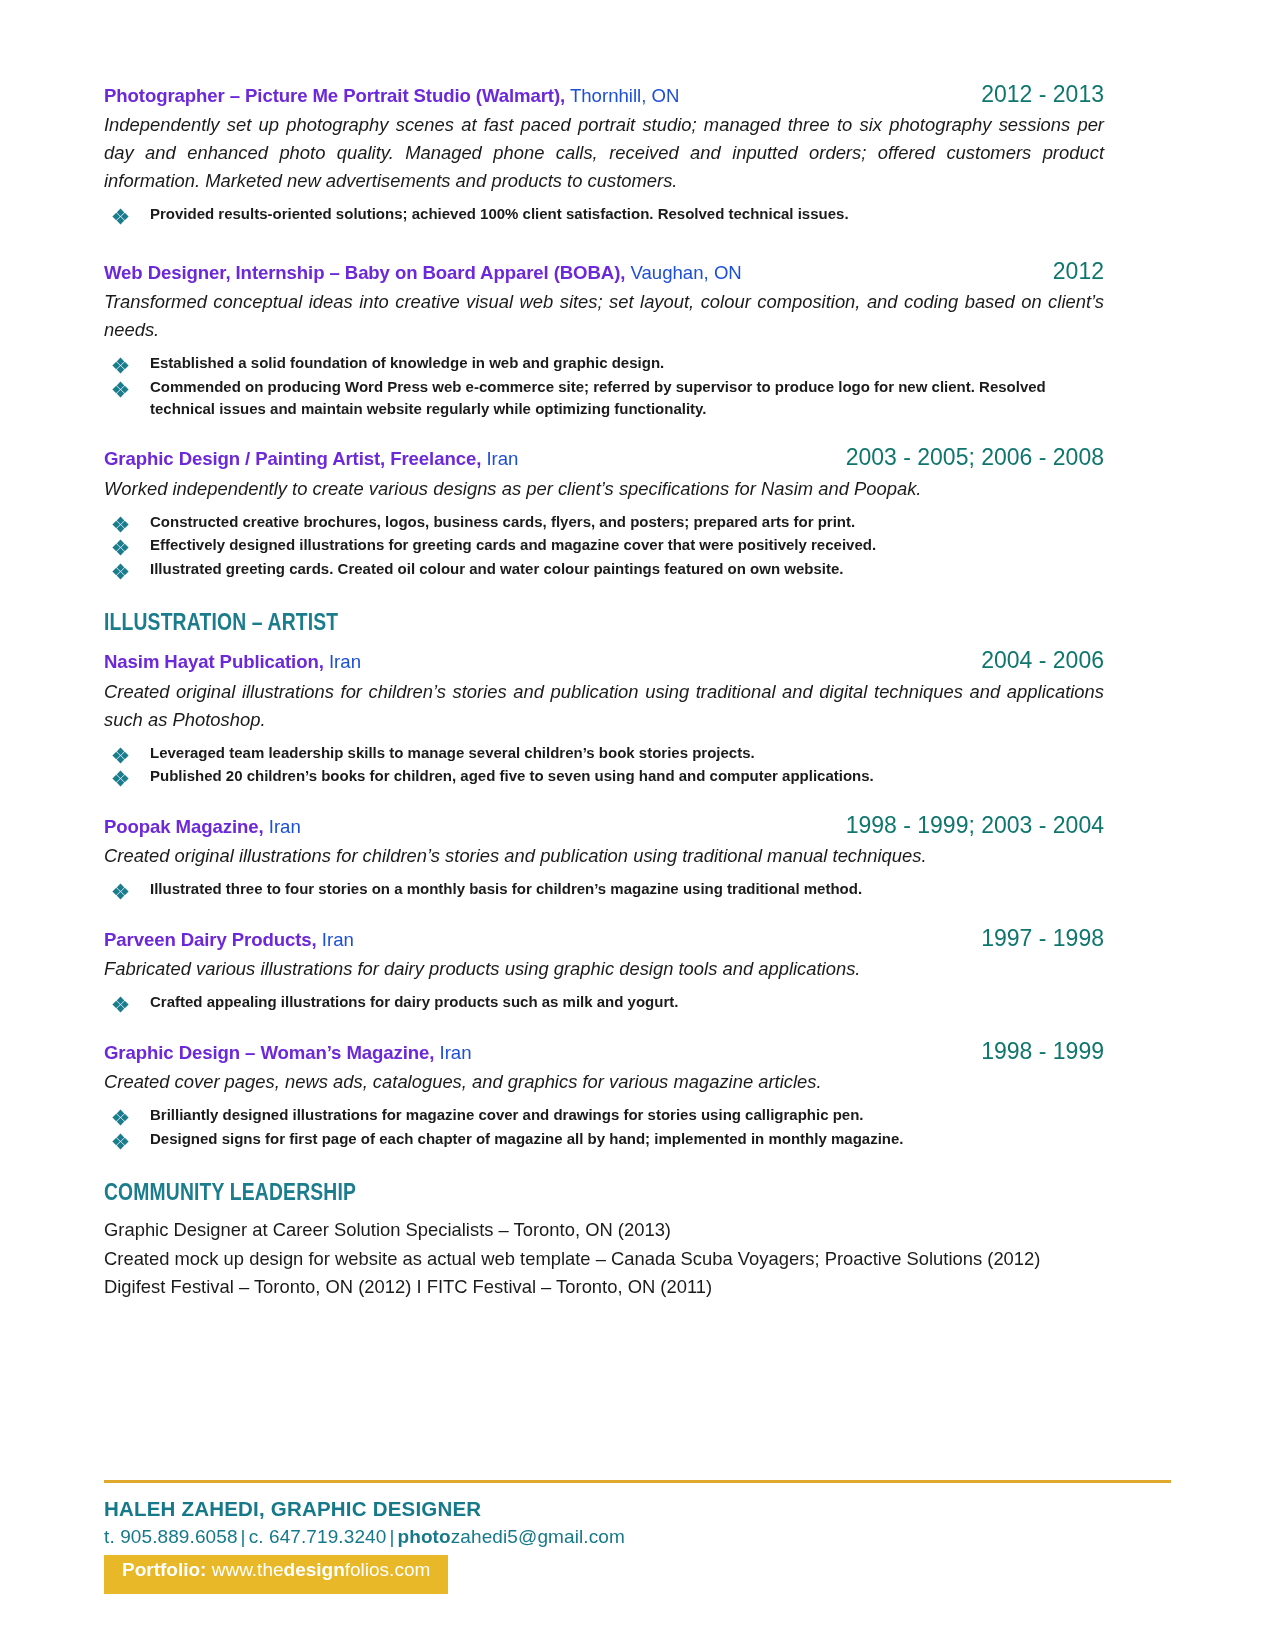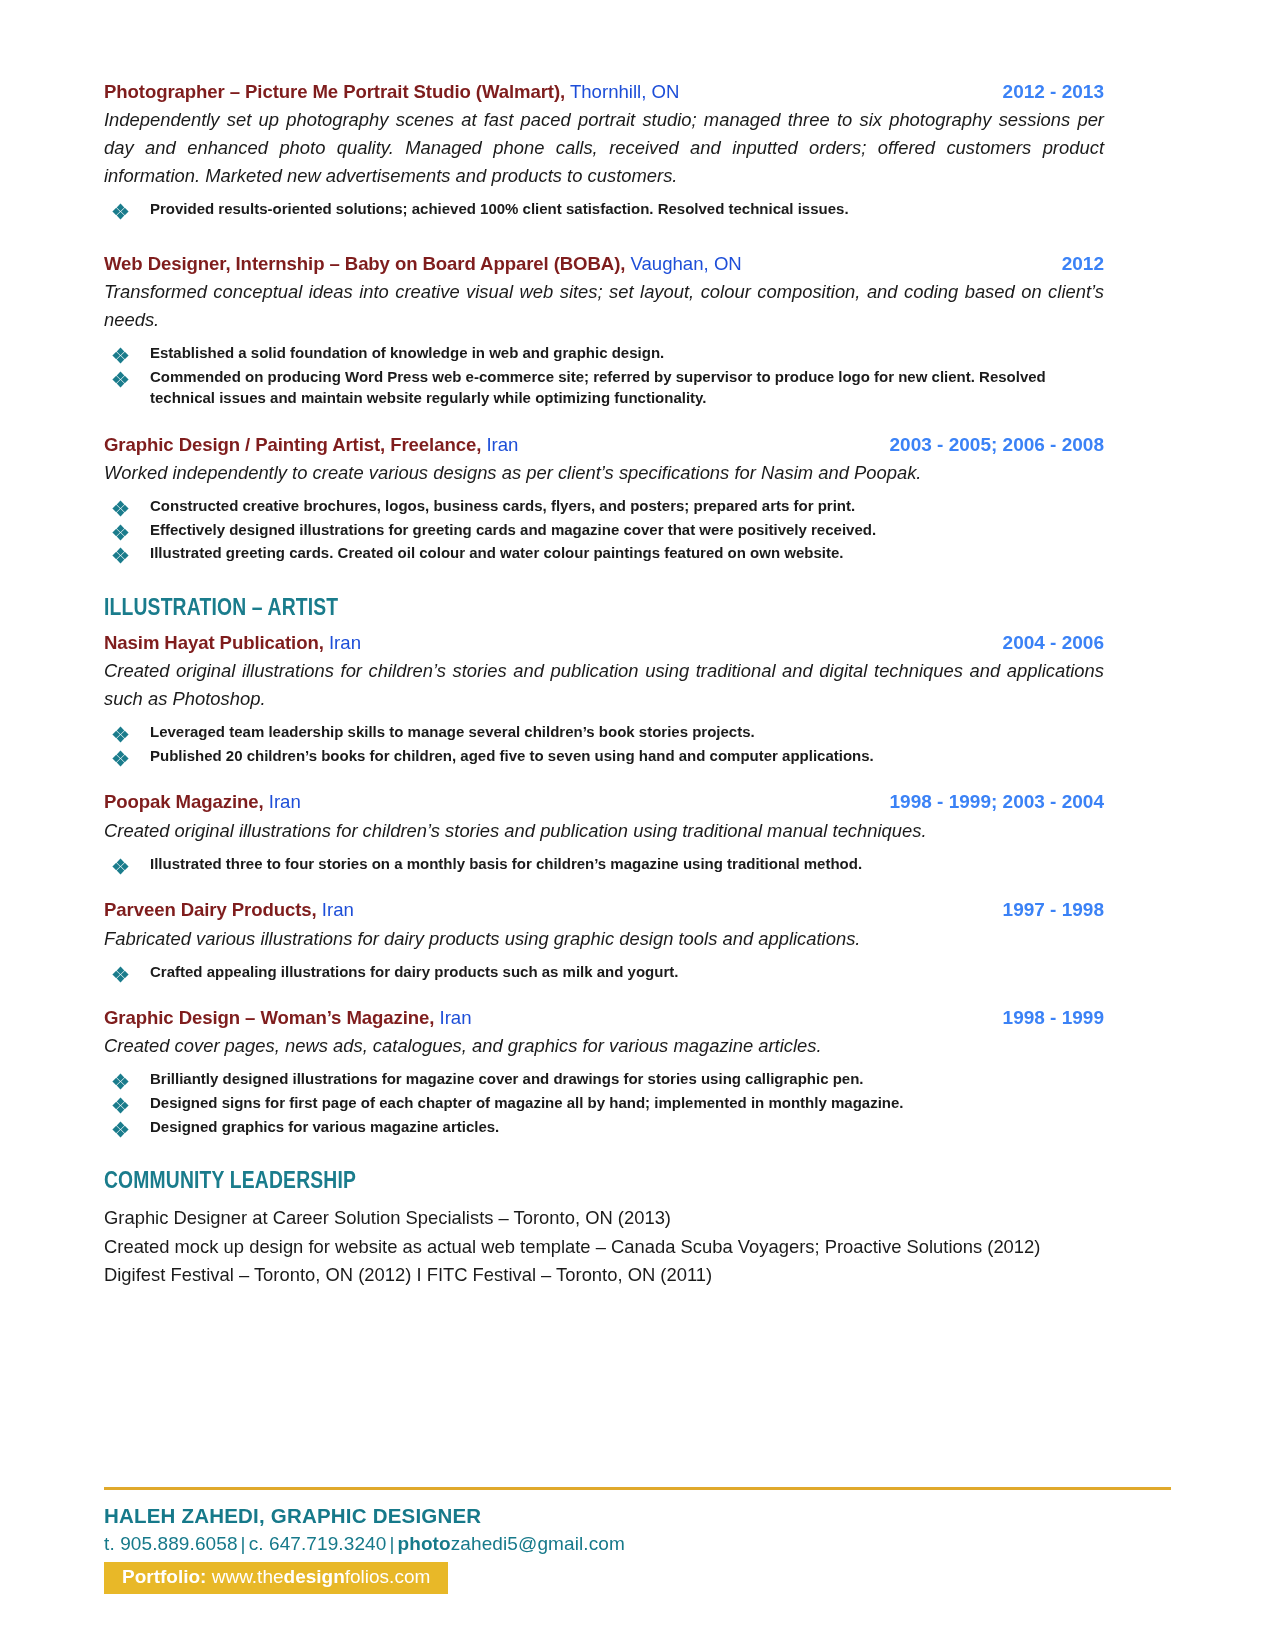--- a/index.html
+++ b/index.html
@@ -38,32 +38,32 @@
     align-items: baseline;
     font-size: 18.6px;
     line-height: 1.28;
     margin-bottom: 2px;
   }
   .entry-head .titles {
     white-space: nowrap;
   }
   .entry-head .role {
     font-weight: bold;
-    color: #7f1d1d;
+    color: #6d28d9;
     letter-spacing: -0.1px;
   }
   .entry-head .loc {
     font-weight: normal;
     color: #1d4ed8;
   }
   .entry-head .dates {
-    font-weight: bold;
-    color: #3b82f6;
+    font-weight: normal;
+    color: #0f766e;
     white-space: nowrap;
-    font-size: 19px;
+    font-size: 23px;
   }
 
   
   .summary {
     font-style: italic;
     font-size: 18.4px;
     line-height: 1.52;
     color: #1b1b1b;
     text-align: justify;
     margin: 0 0 4px 0;
@@ -147,21 +147,21 @@
     letter-spacing: 0.1px;
     margin-bottom: 7px;
   }
   .footer-contact b { font-weight: bold; }
   .footer-contact .sep { color: #16798A; padding: 0 3px; }
   .portfolio-bar {
     display: inline-block;
     background: #E8B828;
     color: #ffffff;
     font-size: 19px;
-    padding: 3px 18px 5px 18px;
+    padding: 3px 18px 12px 18px;
     line-height: 1.25;
   }
   .portfolio-bar b { font-weight: bold; }
 </style>
 </head>
 <body>
 
 <div class="page">
   <div class="content">
 
@@ -394,33 +394,20 @@
             <svg width="17" height="17" viewBox="0 0 17 17">
                 <g fill="#1A7C8C">
                   <path d="M8.5 0.6 L12.3 4.4 L8.5 8.2 L4.7 4.4 Z"></path>
                   <path d="M8.5 8.8 L12.3 12.6 L8.5 16.4 L4.7 12.6 Z"></path>
                   <path d="M4.2 4.7 L8.0 8.5 L4.2 12.3 L0.4 8.5 Z"></path>
                   <path d="M12.8 4.7 L16.6 8.5 L12.8 12.3 L9.0 8.5 Z"></path>
                 </g>
               </svg>
           </span>
           <span>Designed signs for first page of each chapter of magazine all by hand; implemented in monthly magazine.</span>
-        </li>
-        <li>
-          <span class="bullet-icon">
-            <svg width="17" height="17" viewBox="0 0 17 17">
-                <g fill="#1A7C8C">
-                  <path d="M8.5 0.6 L12.3 4.4 L8.5 8.2 L4.7 4.4 Z"></path>
-                  <path d="M8.5 8.8 L12.3 12.6 L8.5 16.4 L4.7 12.6 Z"></path>
-                  <path d="M4.2 4.7 L8.0 8.5 L4.2 12.3 L0.4 8.5 Z"></path>
-                  <path d="M12.8 4.7 L16.6 8.5 L12.8 12.3 L9.0 8.5 Z"></path>
-                </g>
-              </svg>
-          </span>
-          <span>Designed graphics for various magazine articles.</span>
         </li>
       </ul>
     </div>
 
     <div class="section-heading-wrap">
       <div class="section-heading">COMMUNITY LEADERSHIP</div>
     </div>
     <div>
       <div class="plain-line">Graphic Designer at Career Solution Specialists – Toronto, ON (2013)</div>
       <div class="plain-line">Created mock up design for website as actual web template – Canada Scuba Voyagers; Proactive Solutions (2012)</div>

